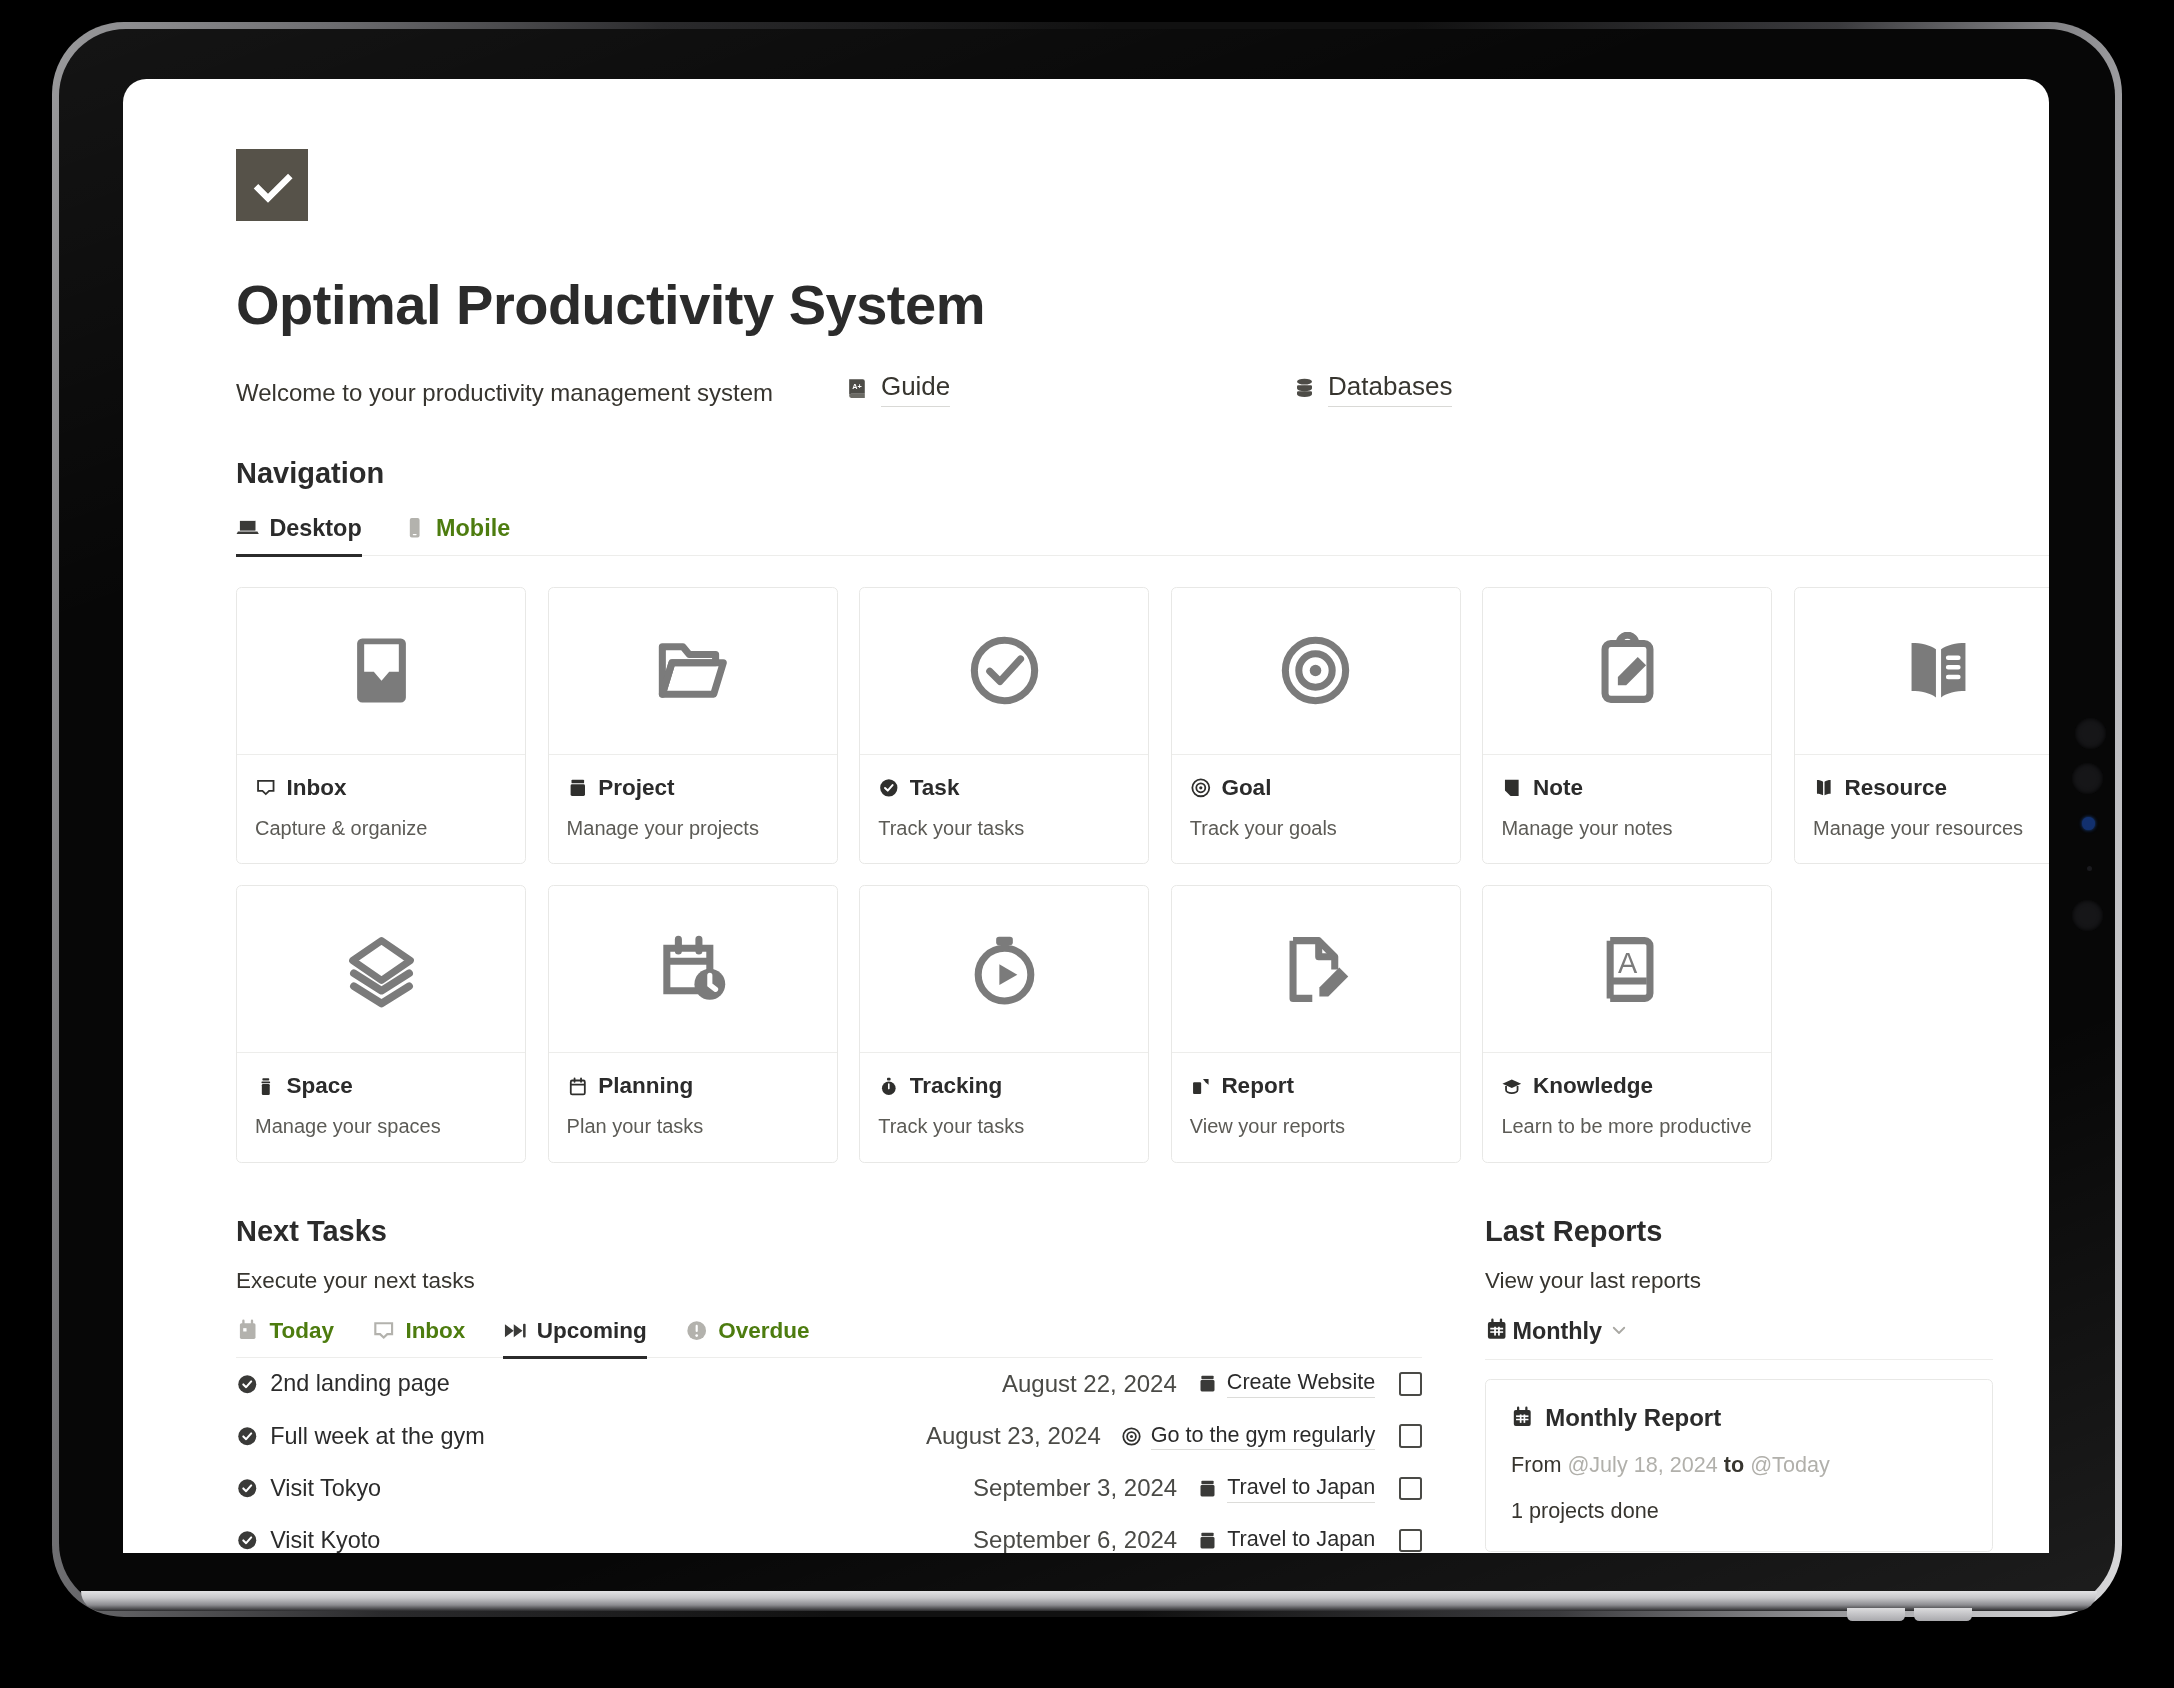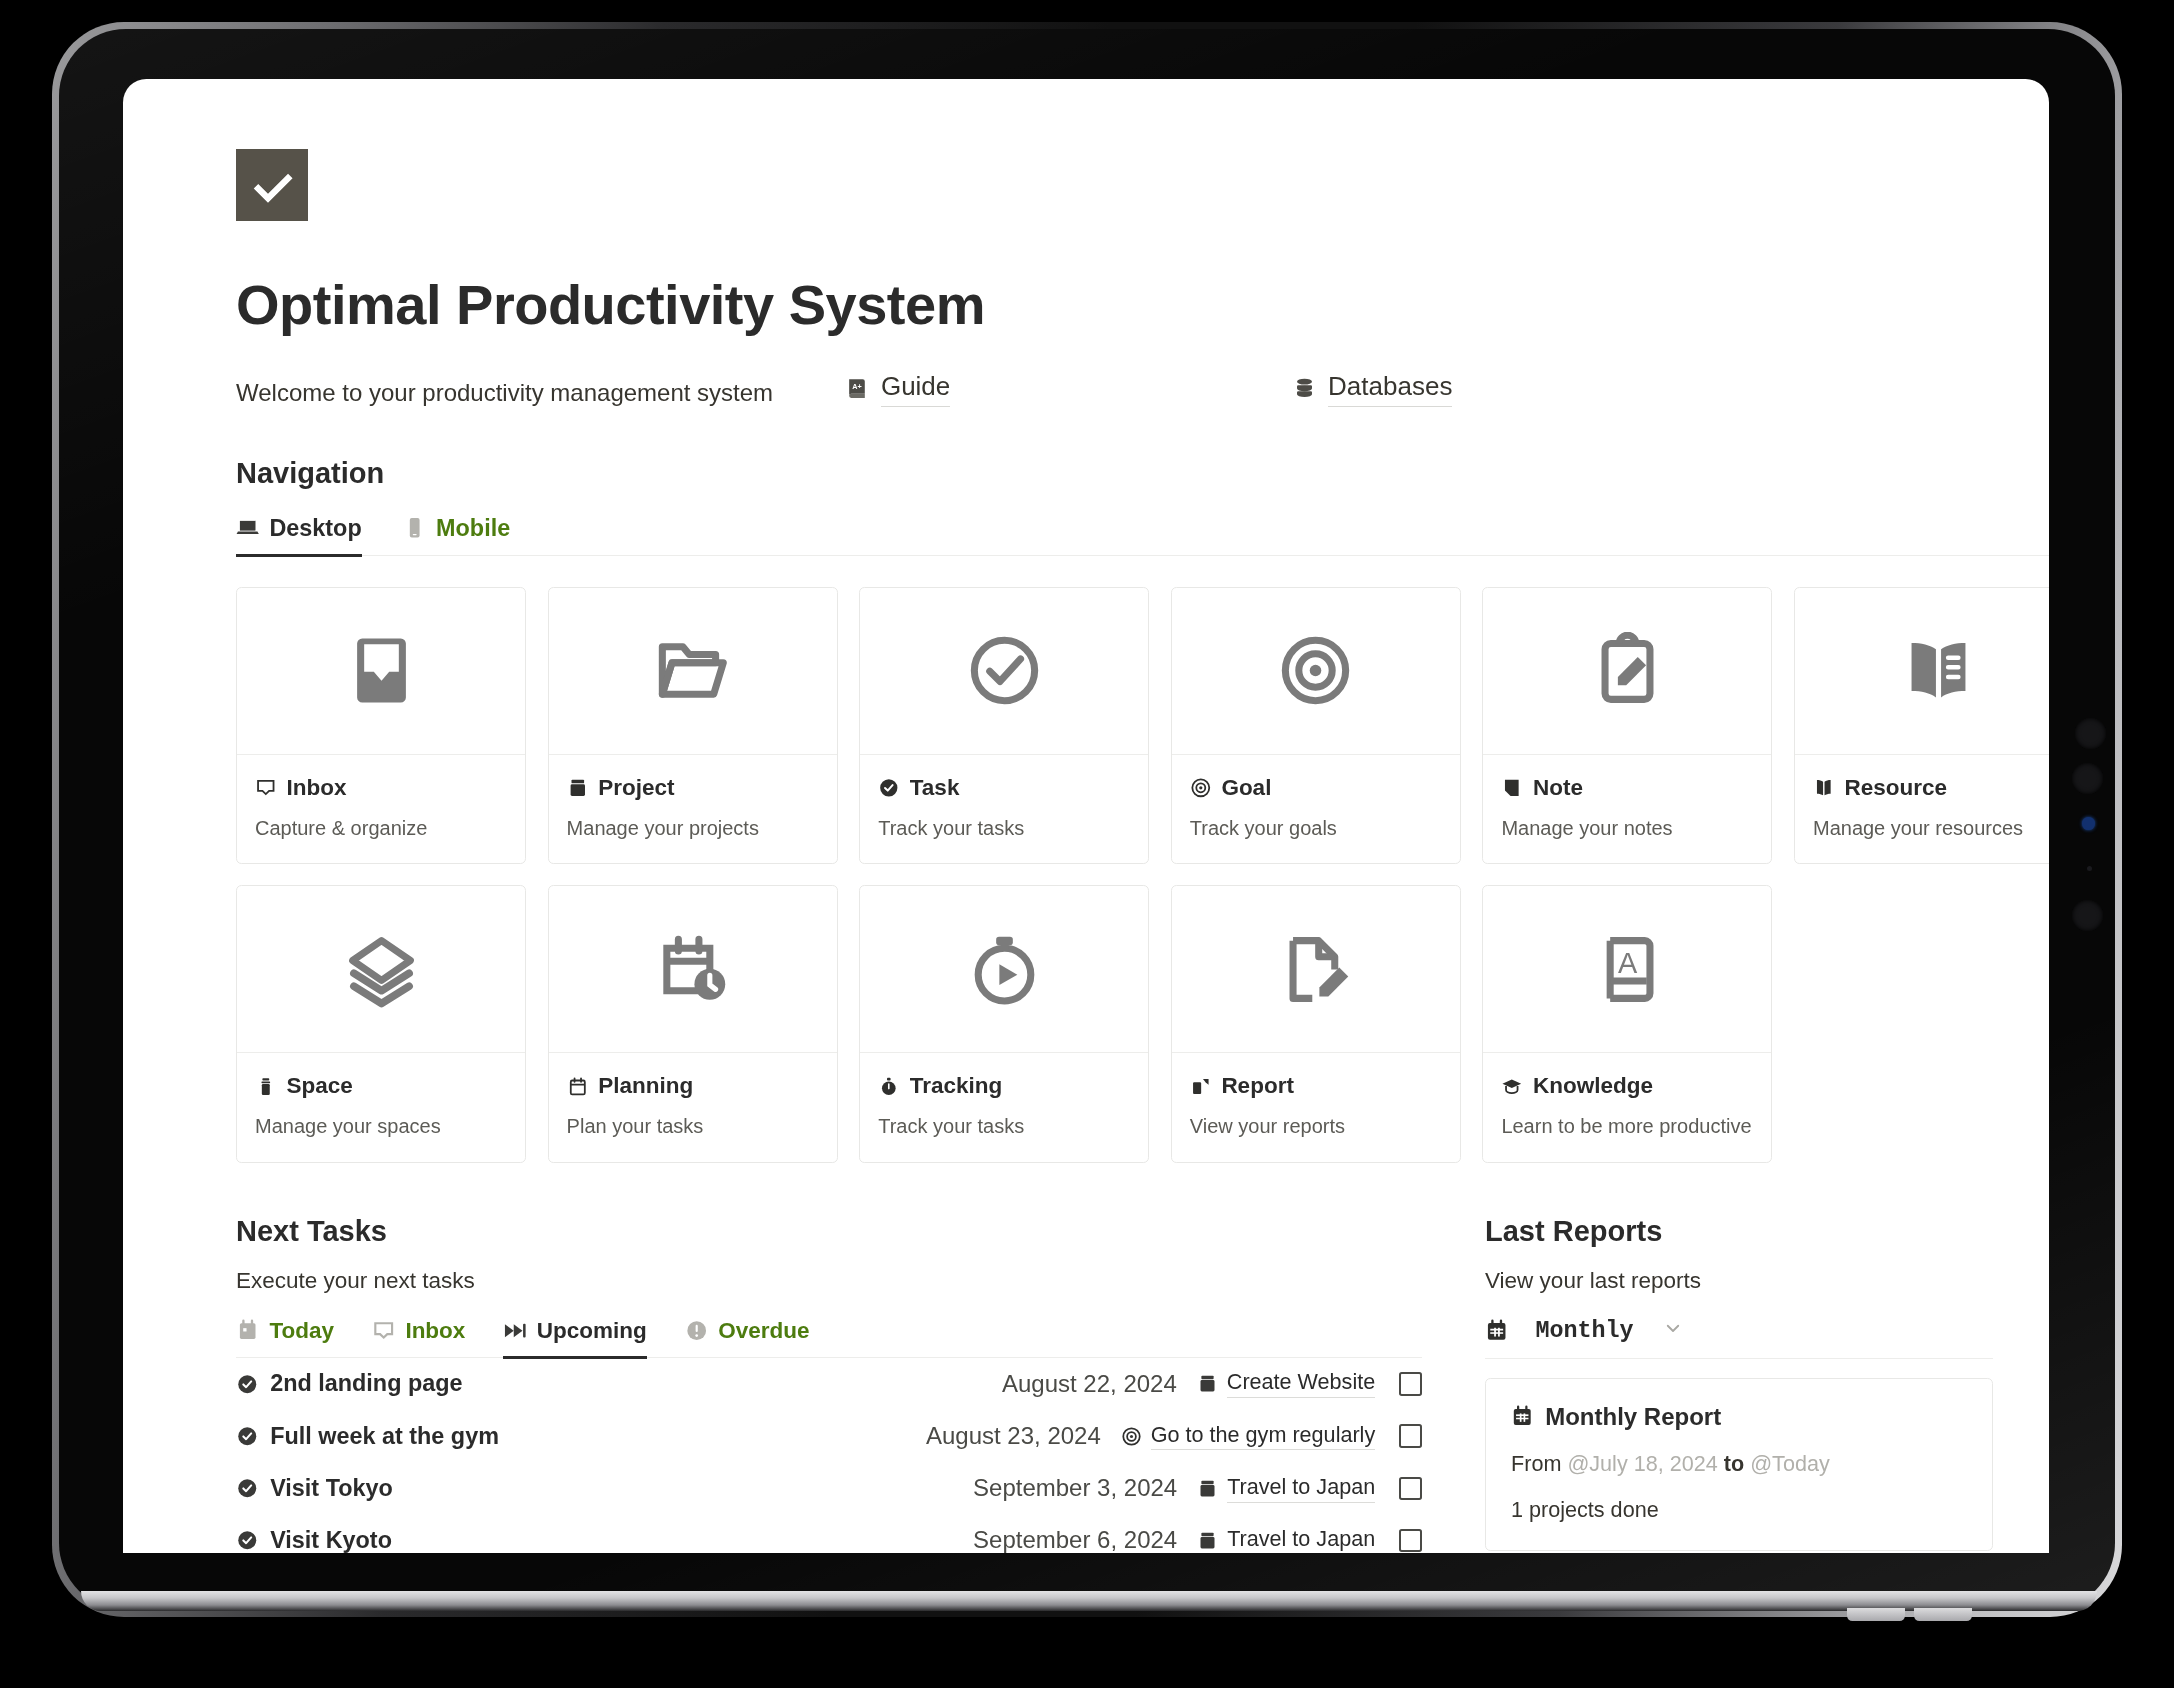--- a/index.html
+++ b/index.html
@@ -169,37 +169,37 @@
     margin-top: 23.4px;
     border-bottom:1.8px solid #ededeb;
   }
   .task-tabs .tab{ font-size:22.5px; }
 
   .task-row{
     display:flex; align-items:center;
     padding: 11.7px 0 11.7px 0;
     font-size:23.4px; color:#2b2b2b;
   }
-  .task-left{ display:flex; align-items:center; gap:11.7px; flex:1;font-weight:bold; }
+  .task-left{ display:flex; align-items:center; gap:11.7px; flex:1; }
   .task-left svg{ width:22.5px; height:22.5px; fill:#3a3a38; flex:none; }
   .task-date{ font-size:24px; color:#4a4a46; margin-right:20px; }
   .task-rel{
     display:flex; align-items:center; gap:9px;
     font-size:21.6px; color:#2b2b2b; margin-right:23.4px;
   }
   .task-rel .rl{ border-bottom:1.8px solid #dcdcd9; padding-bottom:1.8px; }
   .task-rel svg{ width:21px; height:21px; fill:#3a3a38; flex:none; }
   .chk{ width:23.4px; height:23.4px; border:2.7px solid #4a4a46; border-radius:2.7px; flex:none; }
 
   .report-sel{
-    display:flex; align-items:center; gap:27px;
+    display:flex; align-items:flex-start; gap:4px;
     margin-top: 23.4px;
     padding-bottom: 14.4px;
     border-bottom:1.8px solid #ededeb;
-    font-size:23.4px; font-weight:700; color:#2b2b2b;font-family:Liberation Mono, monospace;
+    font-size:23.4px; font-weight:700; color:#2b2b2b;
   }
   .report-sel svg.cal{ width:23.4px; height:23.4px; fill:#2f2f2d; }
   .report-sel .chev{ margin-left:3.6px; }
   .report-sel .chev svg{ width:18px; height:18px; fill:none; stroke:#a9a8a3; stroke-width:2.4; }
 
   .report-card{
     margin-top: 19px;
     border:0.9px solid #e8e8e6;
     border-radius:5.4px;
     padding: 23.4px 25px 27px 25px;

